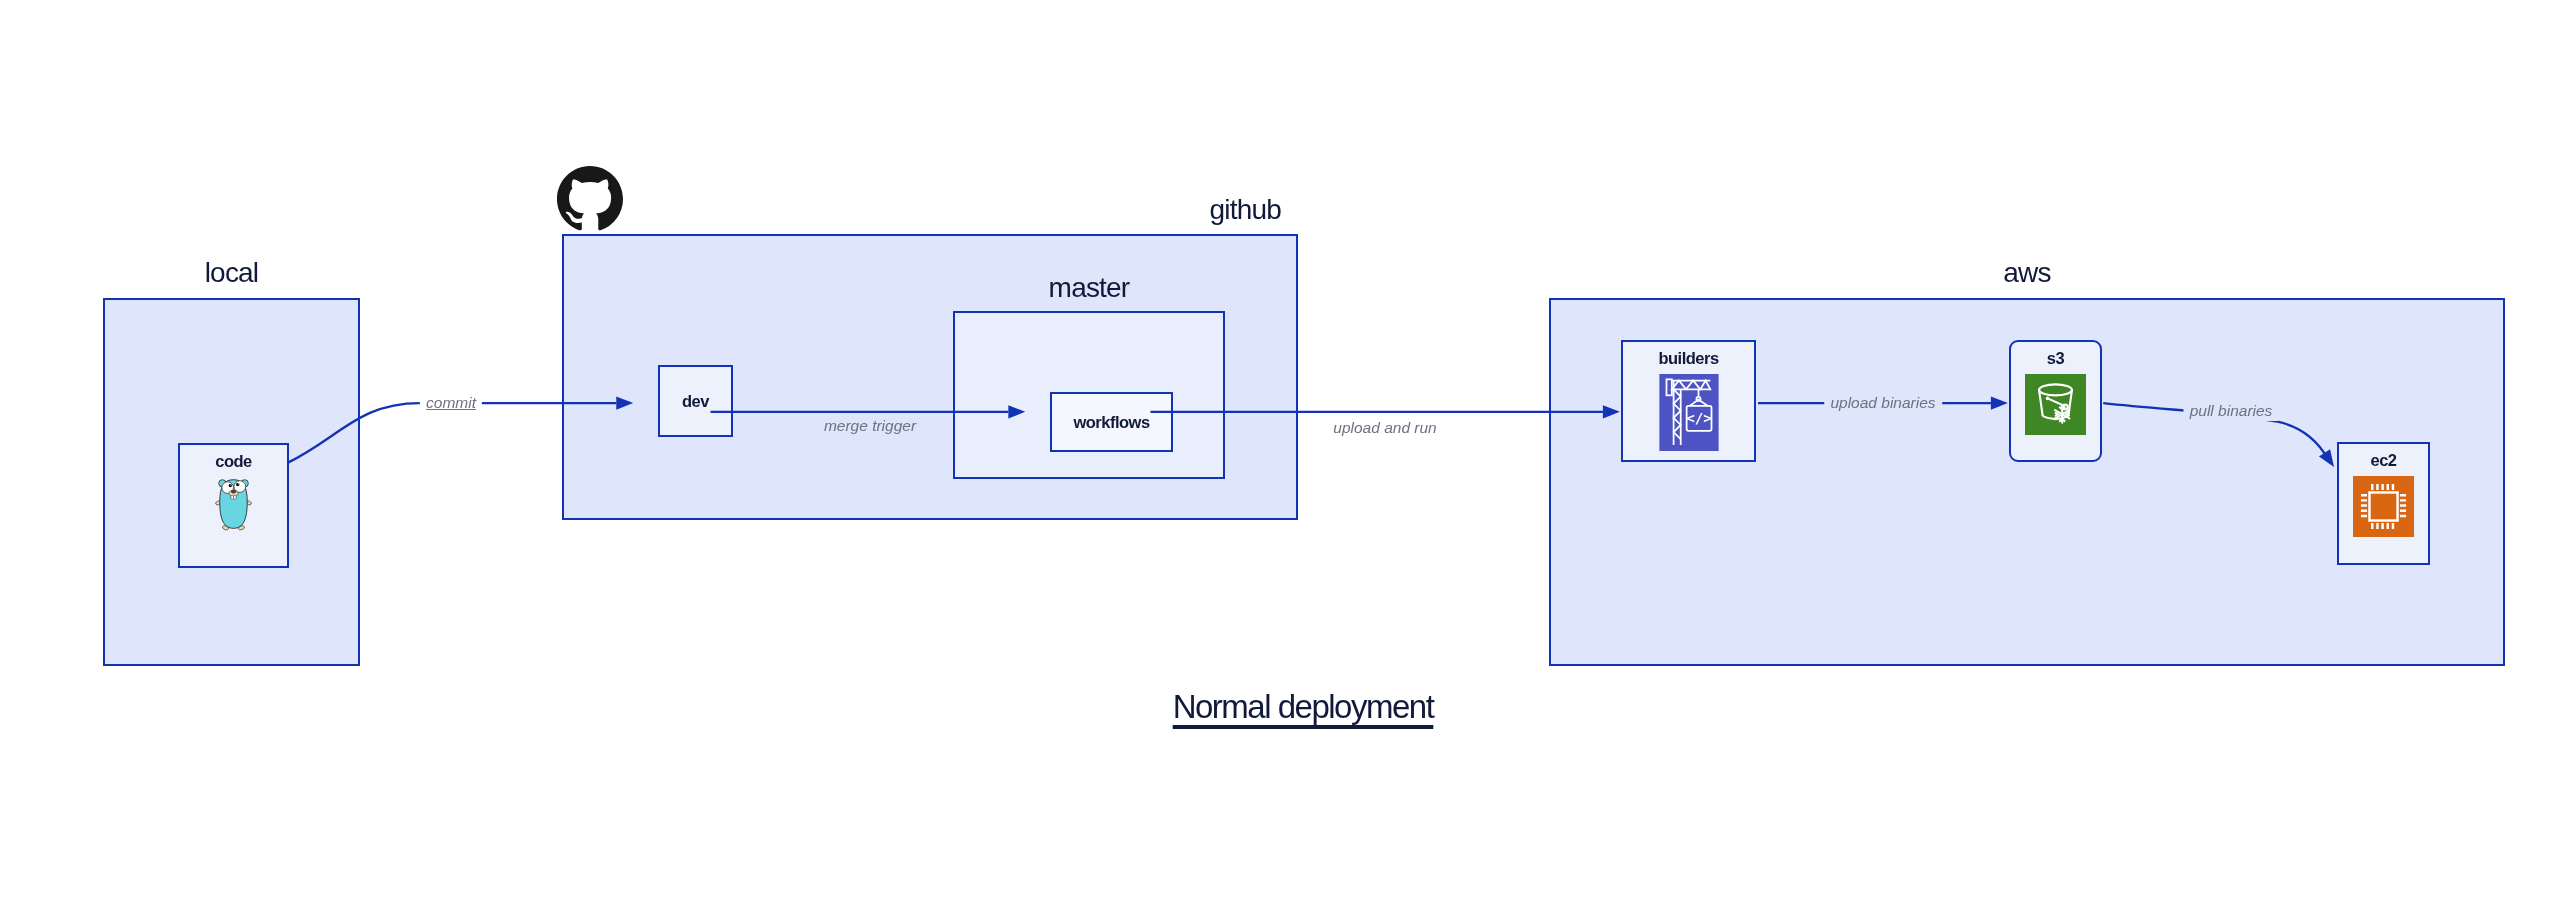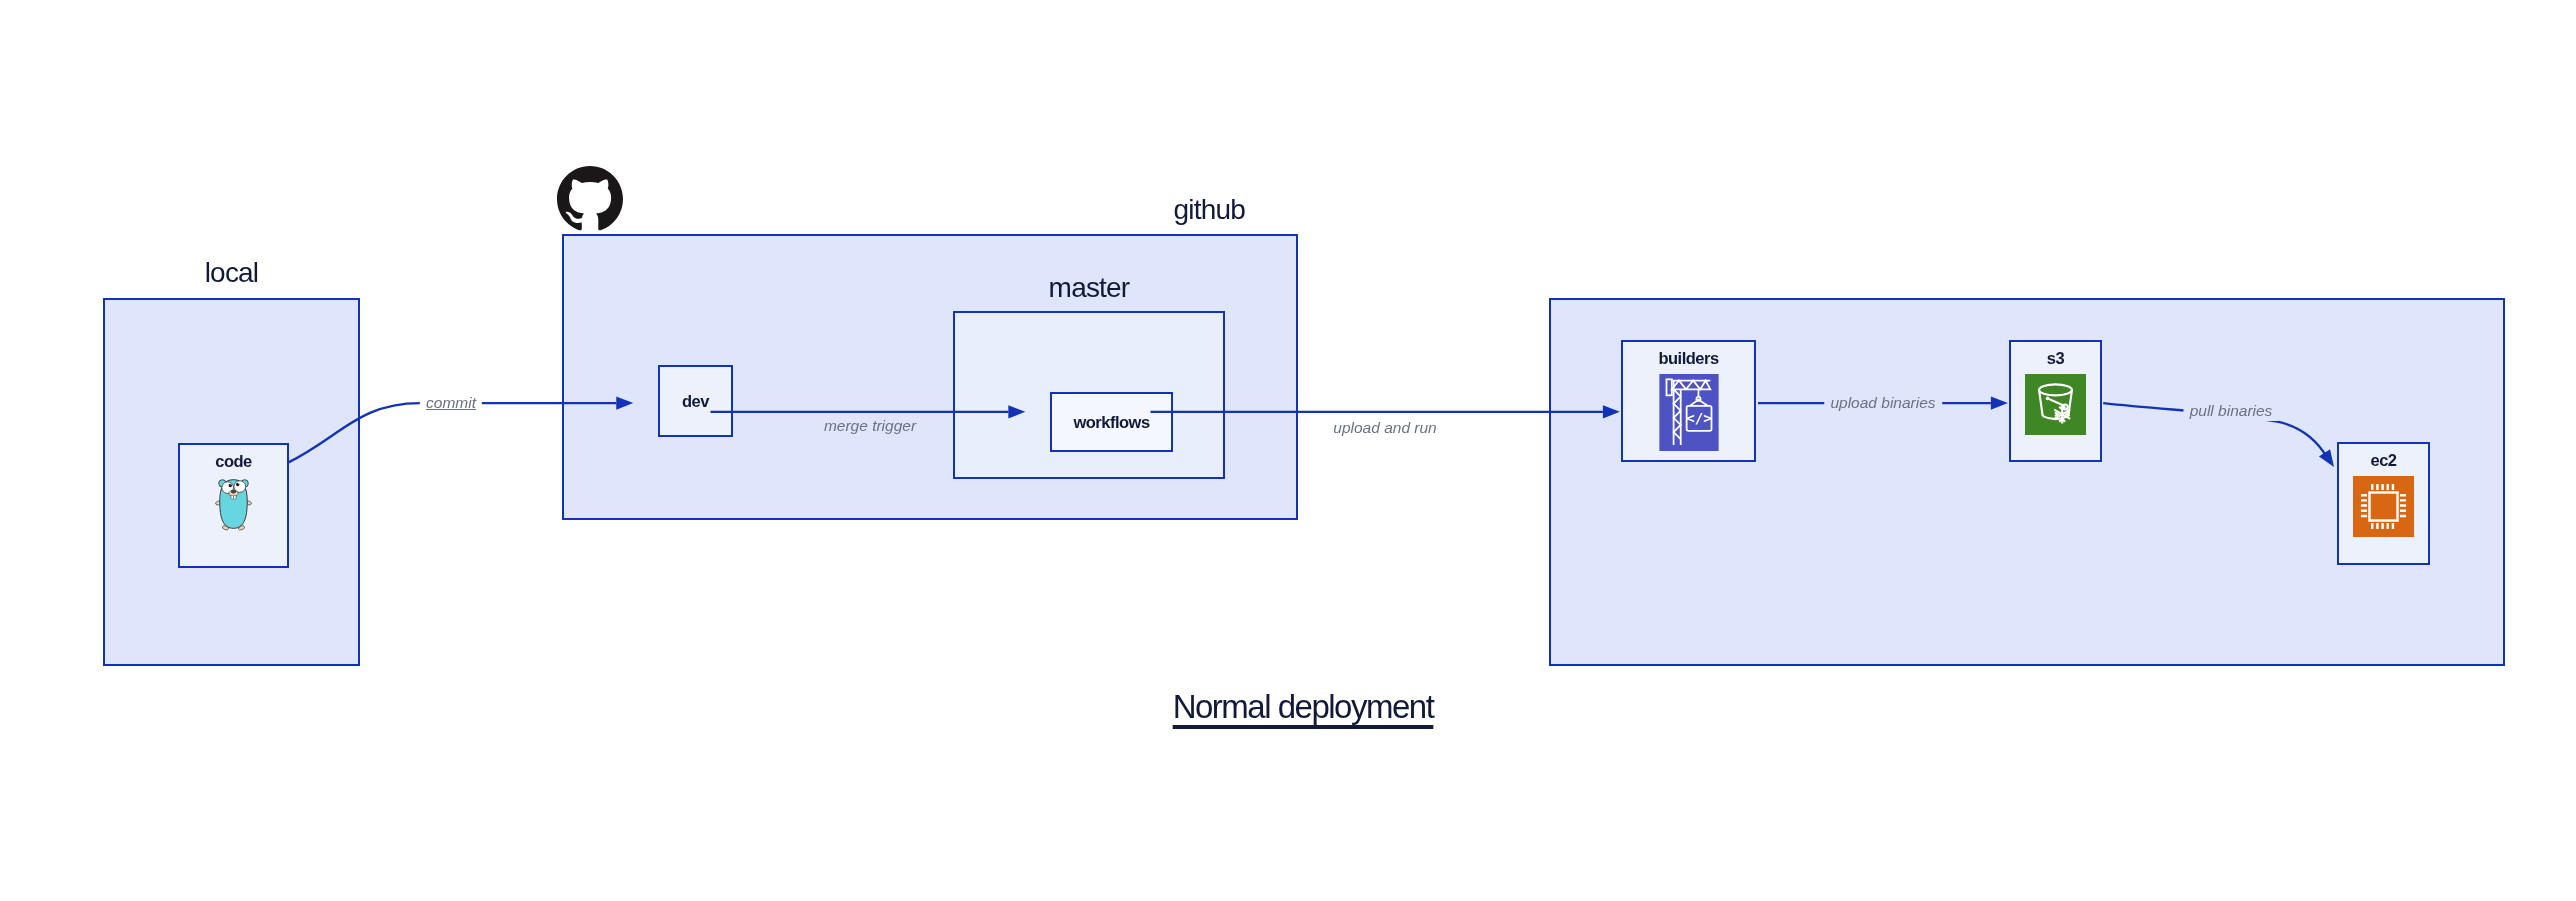--- a/index.html
+++ b/index.html
@@ -32,25 +32,25 @@
   
   #box-local  {left:103px; top:298px; width:257px; height:368px; z-index:1;}
   #box-github {left:562px;top:234px; width:736px;height:286px; z-index:1;}
   #box-aws    {left:1549px;top:298px; width:956px;height:368px; z-index:1;}
   #box-master {left:953px;top:311px; width:272px; height:168px; border-width:2.1px;background:var(--cm);z-index:2;}
   
   #box-code     {left:178px; top:443px; width:111px;height:125px;z-index:3;}
   #box-dev      {left:634px;top:365px; width:75px;height:72px;z-index:3;}
   #box-workflows{left:1026px;top:392px; width:123px;height:60px;background:var(--c3);z-index:3;}
   #box-builders {left:1621px;top:340px; width:135px;height:122px;z-index:3;}
-  #box-s3       {left:2009px;top:340px; width:93px;height:122px;z-index:3;}
+  #box-s3       {left:2009px;top:340px; width:93px;height:122px;z-index:3;border-radius:9px;}
   #box-ec2      {left:2337px;top:442px; width:93px;height:123px;z-index:3;}
   
   #lbl-local {left:103px; top:257px; width:257px; text-align:center;}
-  #lbl-github{left:1034px;top:194px; width:211px; text-align:right;}
+  #lbl-github{left:1070px;top:194px; width:211px; text-align:right;}
   #lbl-aws   {left:1549px;top:257px; width:956px;text-align:center;}
   #lbl-master{left:953px;top:272px; width:272px; text-align:center;}
   
   #elbl-commit {left:451px; top:403px;text-decoration:underline;}
   #elbl-merge  {left:870px;top:412px;margin-top:14px;}
   #elbl-upload-run{left:1385px;top:412px;margin-top:16px;}
   #elbl-upload-bin{left:1883px;top:403px;}
   #elbl-pull-bin  {left:2231px;top:411px;}
 </style>
 </head>
@@ -58,20 +58,21 @@
 
 <div id="canvas">
 
   <div class="box" id="box-local"></div>
   <div class="box" id="box-github"></div>
   <div class="box" id="box-aws"></div>
   <div class="box" id="box-master"></div>
 
   <div class="clabel" id="lbl-local">local</div>
   <div class="clabel" id="lbl-github">github</div>
+  <div class="clabel" id="lbl-aws">aws</div>
   <div class="clabel" id="lbl-master">master</div>
 
   <svg class="octocat" viewBox="0 0 16 16">
     <path fill="#191717" fill-rule="evenodd" d="M8 0C3.58 0 0 3.58 0 8c0 3.54 2.29 6.53 5.47 7.59.4.07.55-.17.55-.38 0-.19-.01-.82-.01-1.49-2.01.37-2.53-.49-2.69-.94-.09-.23-.48-.94-.82-1.13-.28-.15-.68-.52-.01-.53.63-.01 1.08.58 1.23.82.72 1.21 1.87.87 2.33.66.07-.52.28-.87.51-1.07-1.78-.2-3.64-.89-3.64-3.95 0-.87.31-1.59.82-2.15-.08-.2-.36-1.02.08-2.12 0 0 .67-.21 2.2.82.64-.18 1.32-.27 2-.27s1.36.09 2 .27c1.53-1.04 2.2-.82 2.2-.82.44 1.1.16 1.92.08 2.12.51.56.82 1.27.82 2.15 0 3.07-1.87 3.75-3.65 3.95.29.25.54.73.54 1.48 0 1.07-.01 1.93-.01 2.2 0 .21.15.46.55.38A8.01 8.01 0 0 0 16 8c0-4.42-3.58-8-8-8z"></path>
   </svg>
 
   <div class="box nodebox" id="box-code">
     <span class="nlabel">code</span>
     <svg width="37" height="54" viewBox="0 0 70 100">
       <circle cx="14" cy="11" r="7" fill="#67d6e0" stroke="#333" stroke-width="1.6"></circle>

